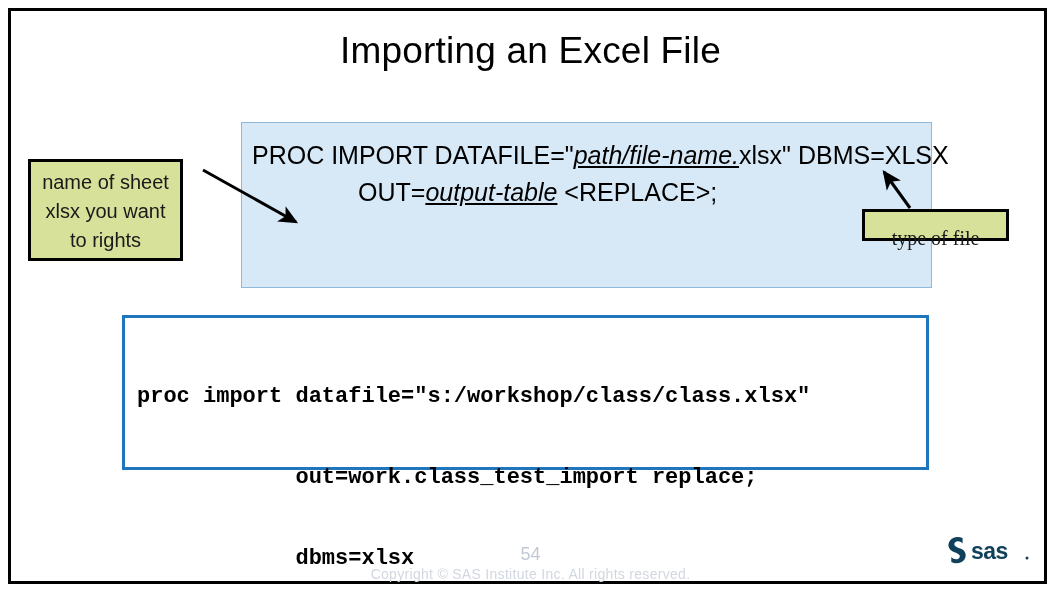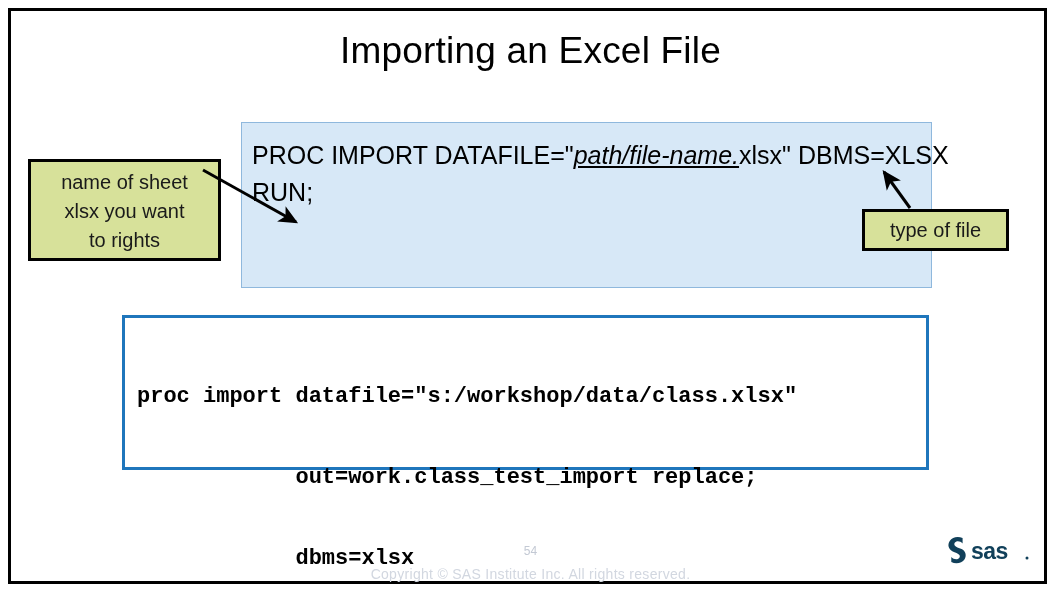--- a/index.html
+++ b/index.html
@@ -107,52 +107,53 @@
     box-sizing: border-box;
     color: #1a1a1a;
     font-size: 20px;
     line-height: 29px;
     text-align: center;
     font-family: "Liberation Sans", sans-serif;
   }
   .callout-sheet {
     left: 28px;
     top: 159px;
-    width: 193px;
+    width: 155px;
     height: 102px;
     padding-top: 6px;
   }
   .callout-type {
     left: 862px;
     top: 209px;
     width: 147px;
-    height: 42px;
+    height: 32px;
     line-height: 36px;
-    padding-top: 0;
+    padding-top: 8px;
+    font-family: Liberation Serif, serif;
   }
   .callout-line { display: block; }
 
   
   .arrow-svg {
     position: absolute;
     left: 0;
     top: 0;
     width: 1061px;
     height: 594px;
     pointer-events: none;
   }
 
   
   .page-number {
     position: absolute;
     left: 0;
     top: 544px;
     width: 1061px;
     text-align: center;
-    font-size: 12px;
+    font-size: 18px;
     color: #c3c9d4;
     font-family: "Liberation Sans", sans-serif;
   }
   .copyright {
     position: absolute;
     left: 0;
     top: 566px;
     width: 1061px;
     text-align: center;
     font-size: 14px;
@@ -176,27 +177,27 @@
 
 <div id="slide">
 
   <div class="slide-frame"></div>
 
   <div class="slide-title">Importing an Excel File</div>
 
   <div class="syntax-box">
     <div class="syntax-lines">
       <span class="syn-line"><span>PROC IMPORT DATAFILE="</span><span class="syn-italic">path/file-name.</span><span>xlsx" DBMS=XLSX</span></span>
-      <span class="syn-line">RUN;</span>
+      <span class="syn-line indent-1"><span>OUT=</span><span class="syn-italic">output-table</span><span> &lt;REPLACE&gt;;</span></span>
     </div>
   </div>
 
   <div class="code-box">
     <div class="code-lines">
-      <span class="code-line">proc import datafile="s:/workshop/data/class.xlsx"</span>
+      <span class="code-line">proc import datafile="s:/workshop/class/class.xlsx"</span>
       <span class="code-line">            out=work.class_test_import replace;</span>
       <span class="code-line">            dbms=xlsx</span>
       
       
     </div>
   </div>
 
   <div class="callout callout-sheet">
     <span class="callout-line">name  of sheet</span>
     <span class="callout-line">xlsx you want</span>

